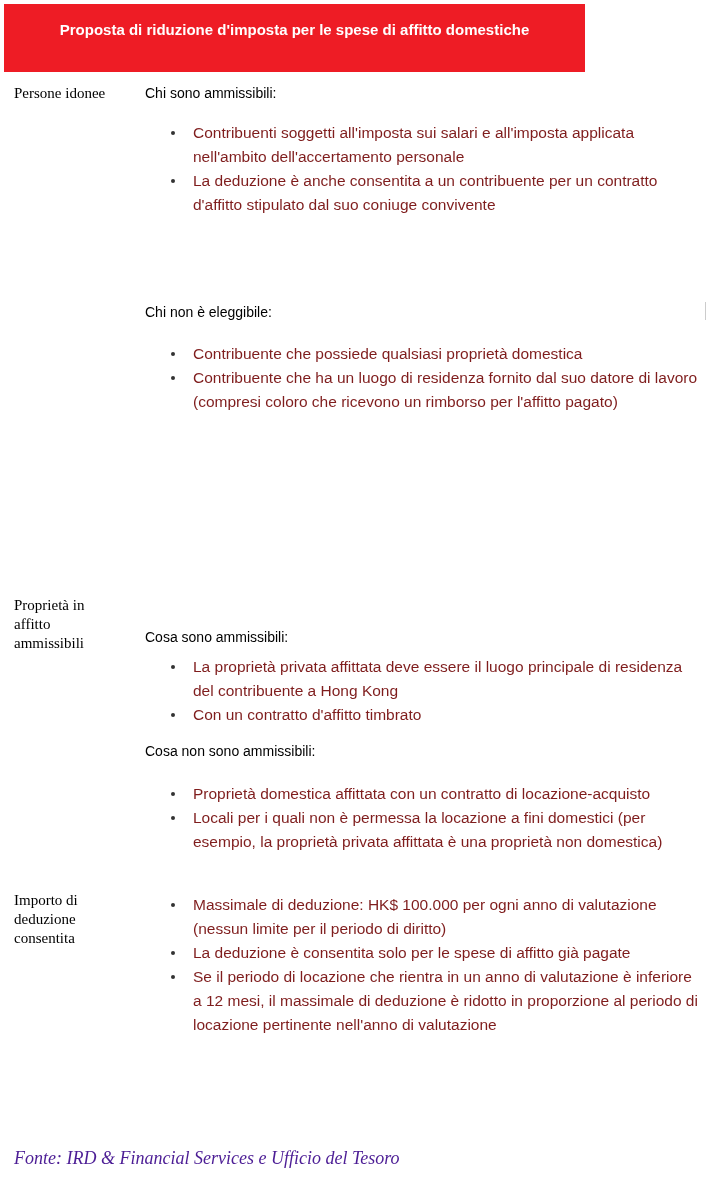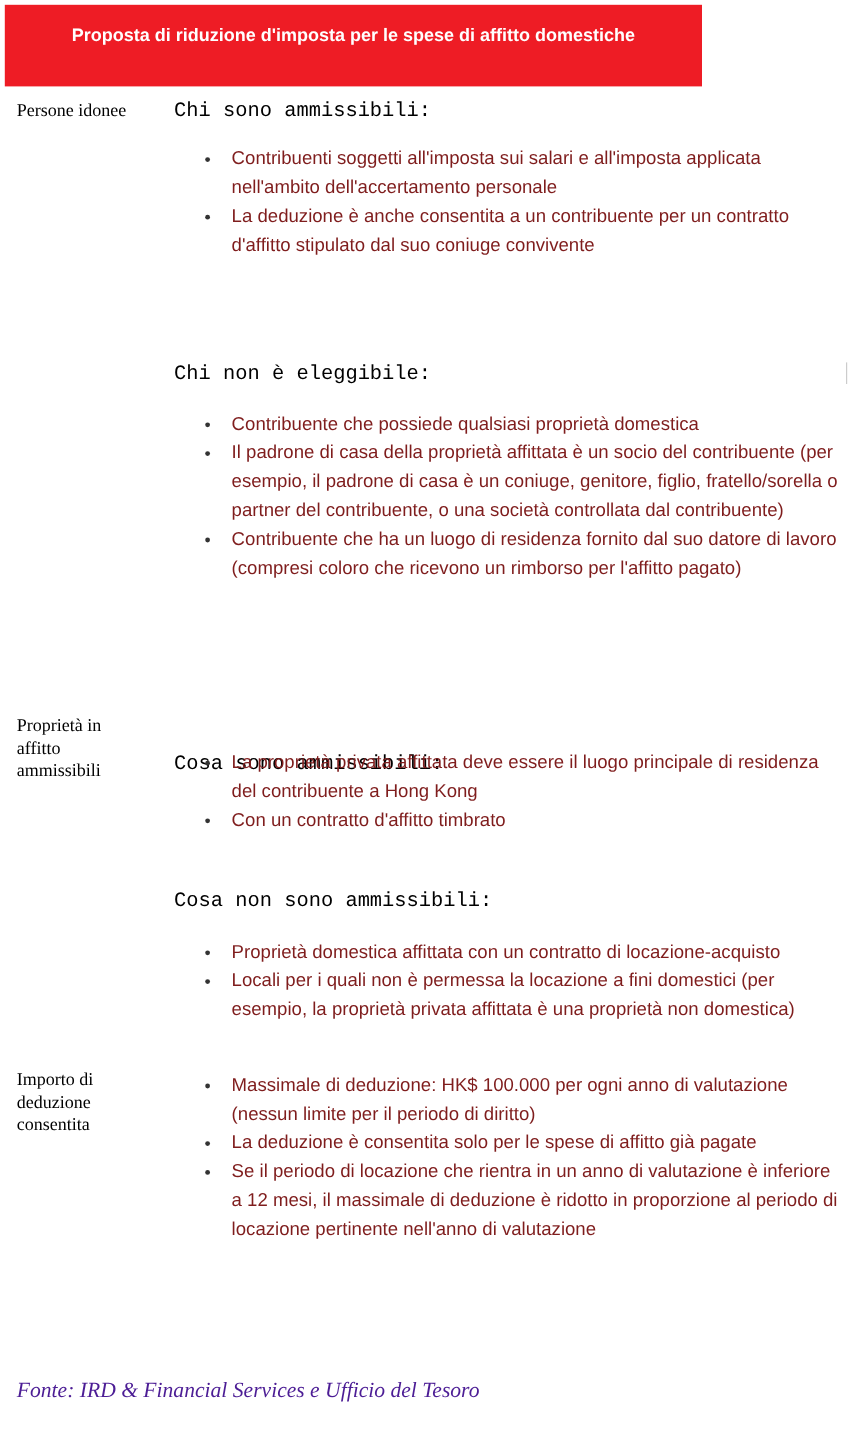--- a/index.html
+++ b/index.html
@@ -9,21 +9,21 @@
       background: #ee1c25; color: #fff;
       font-family: "Liberation Sans", sans-serif; font-weight: bold; font-size: 15px;
       text-align: center; line-height: 52px;
     }
     .label {
       position: absolute; left: 14px; width: 110px;
       font-family: "Liberation Serif", serif; font-size: 15px; line-height: 19px;
     }
     .subhead {
       position: absolute; left: 145px;
-      font-family: Liberation Mono, monospace; font-size: 17px; line-height: 19px;
+      font-family: Liberation Sans, sans-serif; font-size: 14px; line-height: 19px;
     }
     ul.blist {
       position: absolute; left: 145px; width: 555px; margin: 0; padding: 0; list-style: none;
       font-family: "Liberation Sans", sans-serif; font-size: 15.5px; line-height: 24px; color: #7f1d1d;
     }
     ul.blist li { position: relative; padding-left: 48px; }
     ul.blist li::before {
       content: ""; position: absolute; left: 26px; top: 10px;
       width: 4px; height: 4px; border-radius: 50%; background: #333;
     }
@@ -44,28 +44,27 @@
 
 <div class="label" style="top:84px;">Persone idonee</div>
 <div class="subhead" style="top:84px;">Chi sono ammissibili:</div>
 <ul class="blist" style="top:121px;">
   <li>Contribuenti soggetti all'imposta sui salari e all'imposta applicata nell'ambito dell'accertamento personale</li>
   <li>La deduzione è anche consentita a un contribuente per un contratto d'affitto stipulato dal suo coniuge convivente</li>
 </ul>
 <div class="subhead" style="top:303px;">Chi non è eleggibile:</div>
 <ul class="blist" style="top:342px;">
   <li>Contribuente che possiede qualsiasi proprietà domestica</li>
-  <li>Il padrone di casa della proprietà affittata è un socio del contribuente (per esempio, il padrone di casa è un coniuge, genitore, figlio, fratello/sorella o partner del contribuente, o una società controllata dal contribuente)</li>
   <li>Contribuente che ha un luogo di residenza fornito dal suo datore di lavoro (compresi coloro che ricevono un rimborso per l'affitto pagato)</li>
 </ul>
 <div class="scroll-mark"></div>
 
 <div class="label" style="top:596px;">Proprietà in affitto ammissibili</div>
 <div class="subhead" style="top:628px;">Cosa sono ammissibili:</div>
-<ul class="blist" style="top:624px;">
+<ul class="blist" style="top:655px;">
   <li>La proprietà privata affittata deve essere il luogo principale di residenza del contribuente a Hong Kong</li>
   <li>Con un contratto d'affitto timbrato</li>
 </ul>
 <div class="subhead" style="top:742px;">Cosa non sono ammissibili:</div>
 <ul class="blist" style="top:782px;">
   <li>Proprietà domestica affittata con un contratto di locazione-acquisto</li>
   <li>Locali per i quali non è permessa la locazione a fini domestici (per esempio, la proprietà privata affittata è una proprietà non domestica)</li>
 </ul>
 
 <div class="label" style="top:891px;">Importo di deduzione consentita</div>

